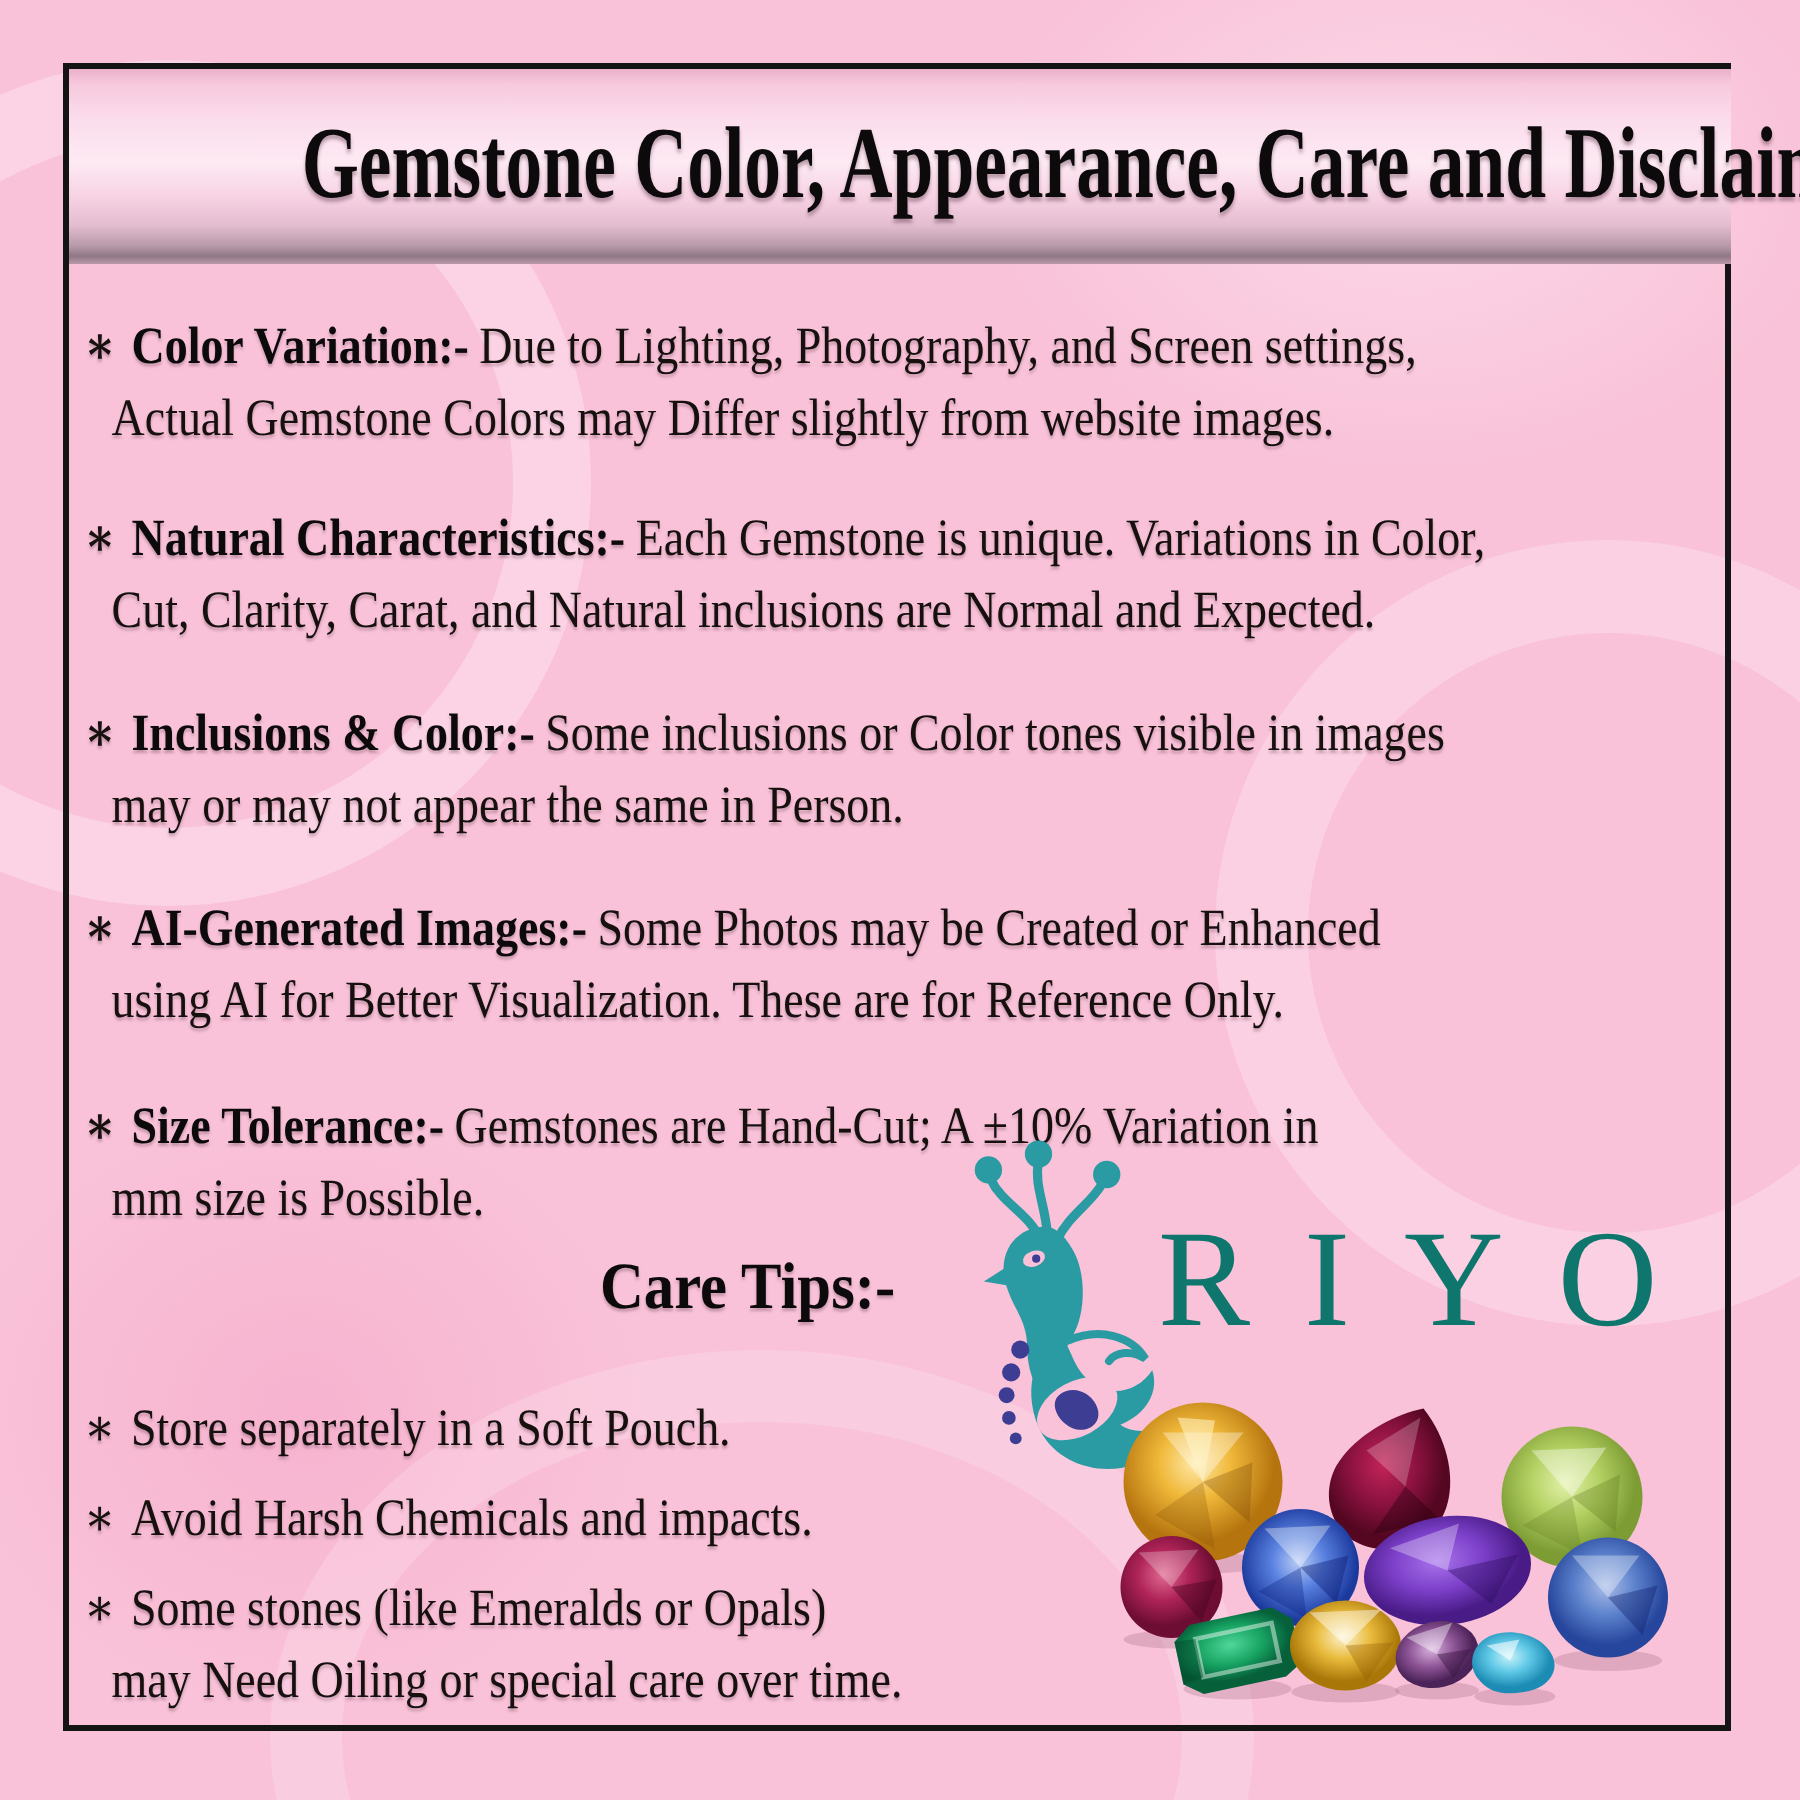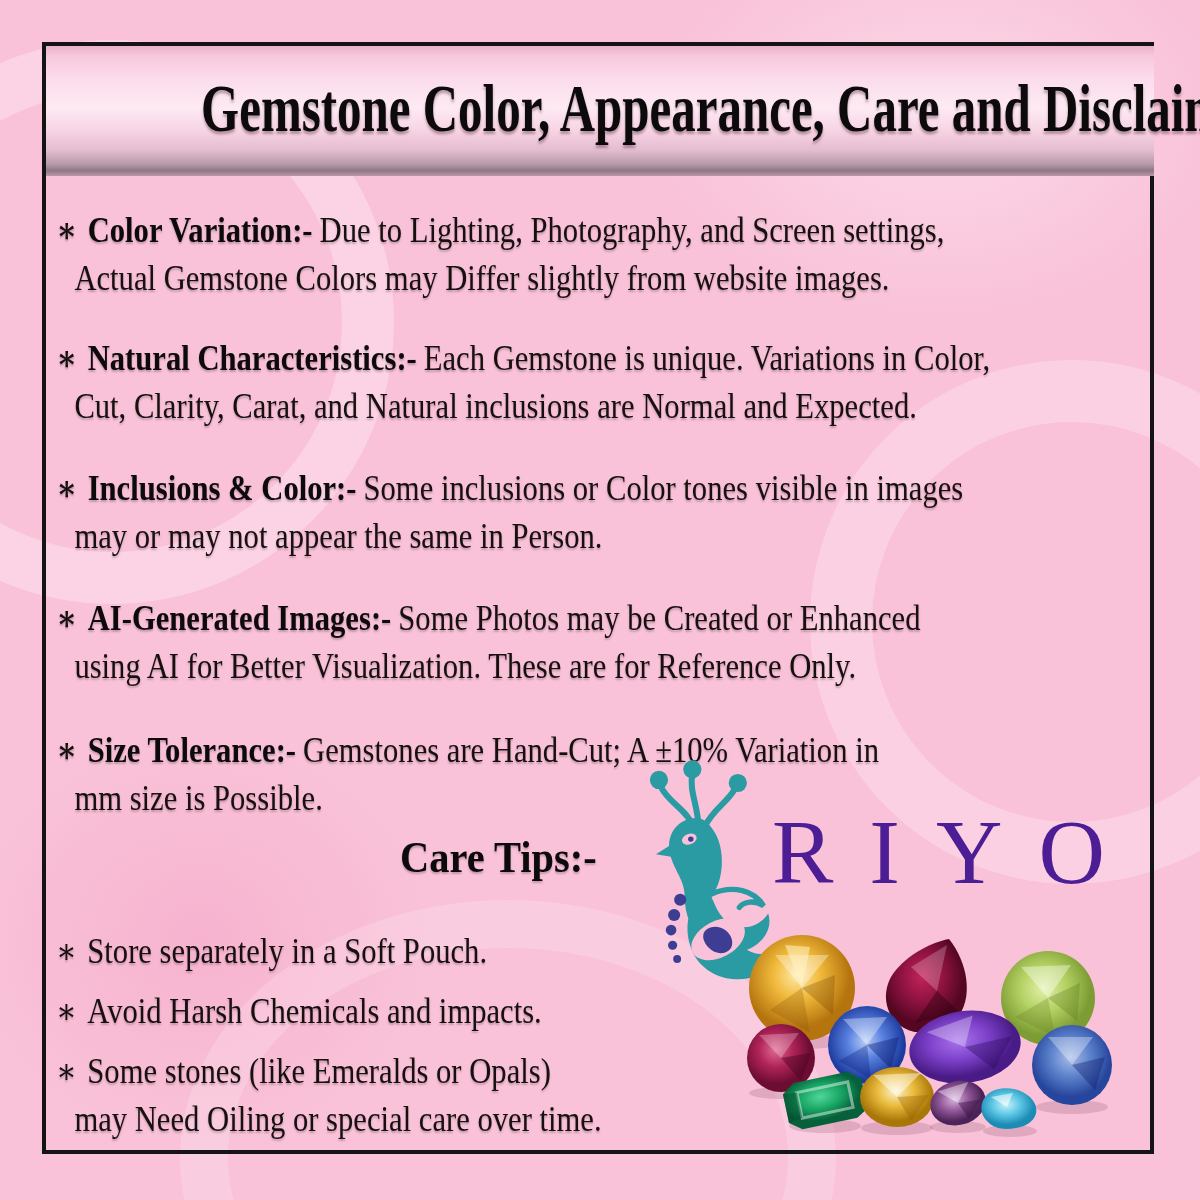--- a/index.html
+++ b/index.html
@@ -52,21 +52,21 @@
   }
 
   .tip{position:absolute;left:0;font-size:35px;line-height:48px;
     text-shadow:0 2px 2px rgba(120,80,100,0.40);}
   .tip .t-marker{margin-right:12px;}
   .t-line2{padding-left:21px;}
 
   .brand-name{
     position:absolute;left:772px;top:804px;
     font-size:92px;line-height:96px;letter-spacing:36px;
-    color:#4c1d95;white-space:nowrap;
+    color:#0f766e;white-space:nowrap;
   }
   .peacock{position:absolute;left:618px;top:760px;width:182px;height:228px;}
   .gems{position:absolute;left:715px;top:925px;width:465px;height:235px;}
 </style>
 </head>
 <body>
 
 <div class="canvas">
 
   <div class="swirl s1"></div>

